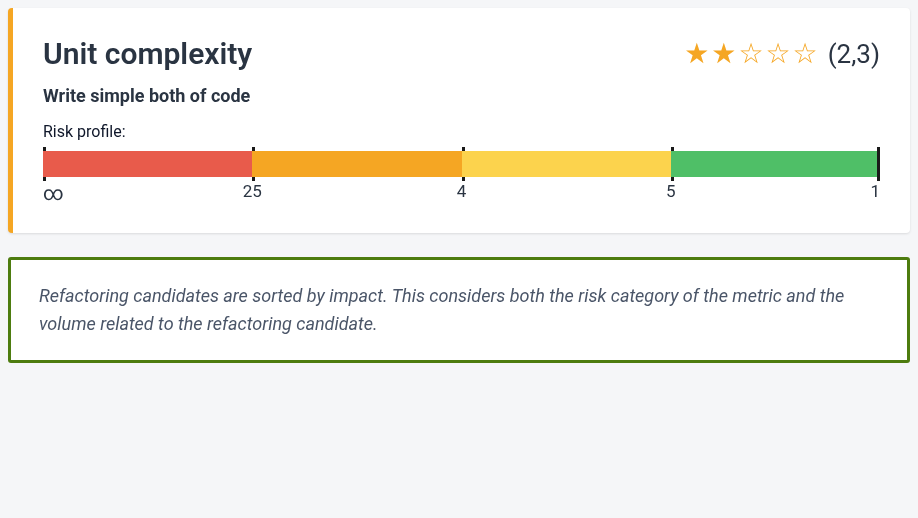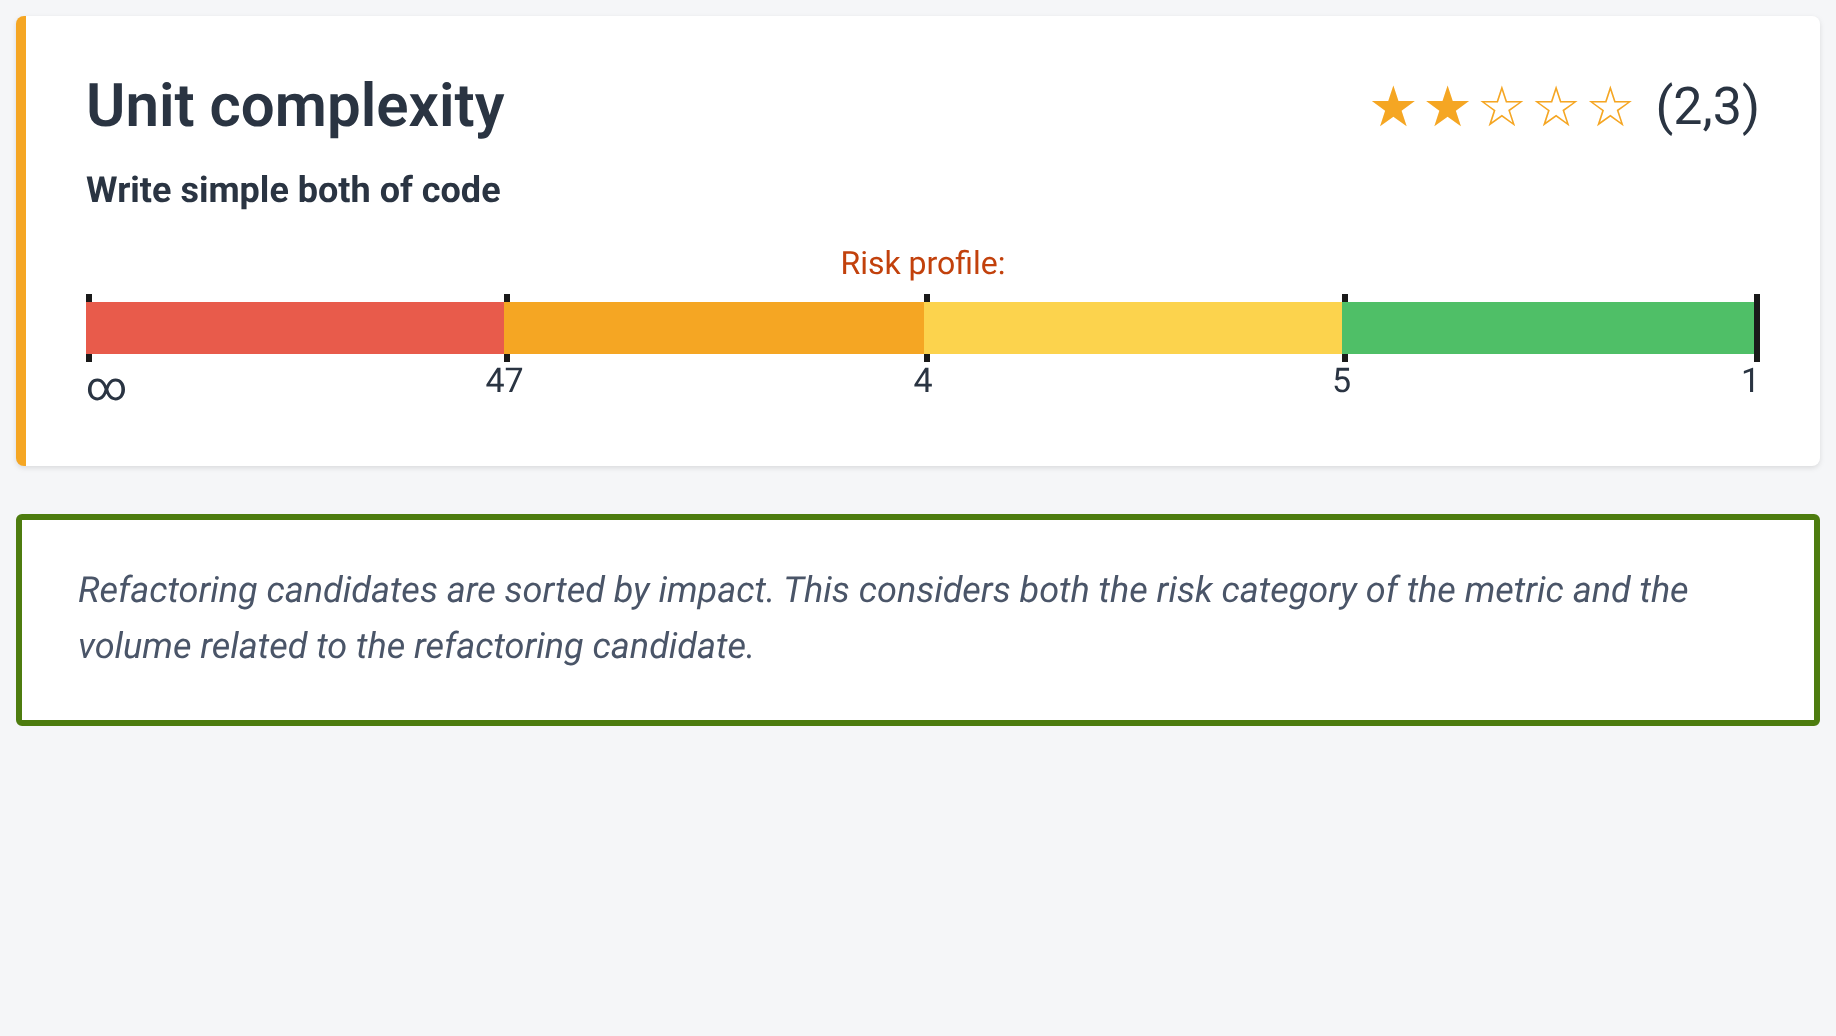--- a/index.html
+++ b/index.html
@@ -58,23 +58,22 @@
       margin-bottom: 16px;
     }
     .description {
       font-size: 19px;
       line-height: 1.55;
       color: #3a4556;
       margin-bottom: 26px;
     }
     .risk-label {
       font-size: 16px;
-      color: #c2410c;
+      color: #0f172a;
       margin-bottom: 10px;
-      text-align: center;
     }
     .risk-bar {
       position: relative;
       height: 26px;
       display: flex;
       width: 100%;
     }
     .risk-seg {
       height: 100%;
       position: relative;
@@ -149,21 +148,21 @@
     <div class="tick" style="left:25%"></div>
     <div class="risk-seg orange"></div>
     <div class="tick" style="left:50%"></div>
     <div class="risk-seg yellow"></div>
     <div class="tick" style="left:75%"></div>
     <div class="risk-seg green"></div>
     <div class="tick" style="right:0"></div>
   </div>
   <div class="tick-labels">
     <span class="tick-label first infinity" style="left:0%">∞</span>
-    <span class="tick-label" style="left:25%">47</span>
+    <span class="tick-label" style="left:25%">25</span>
     <span class="tick-label" style="left:50%">4</span>
     <span class="tick-label" style="left:75%">5</span>
     <span class="tick-label last" style="left:100%">1</span>
   </div>
 </div>
 
 <div class="note-card">
   <p class="note-text">Refactoring candidates are sorted by impact. This considers both the risk category of the metric and the volume related to the refactoring candidate.</p>
 </div>
 

